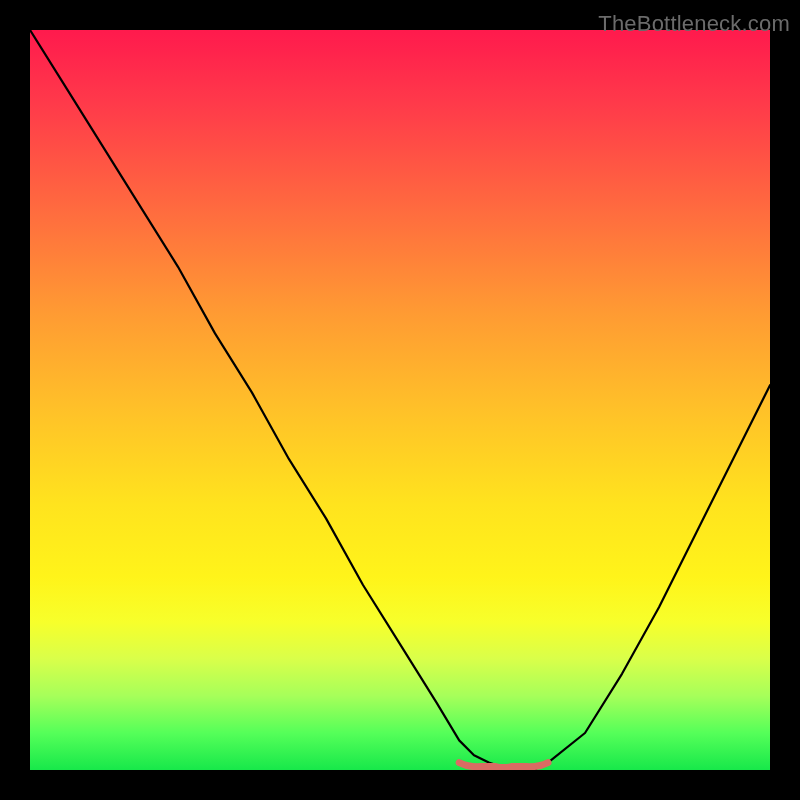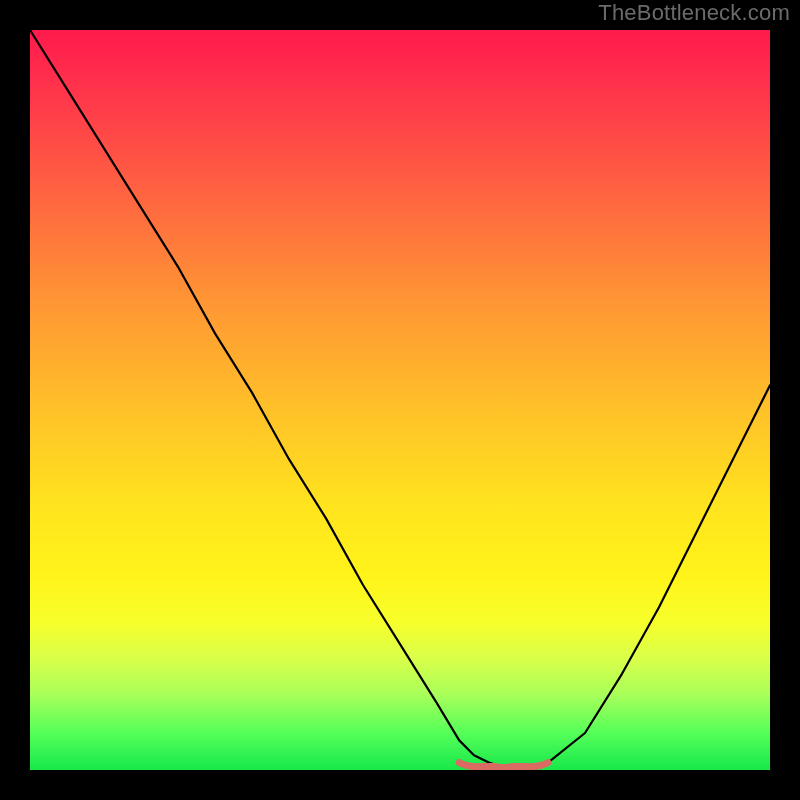--- a/index.html
+++ b/index.html
@@ -12,21 +12,21 @@
     overflow: hidden;
   }
   .stage {
     position: relative;
     width: 800px;
     height: 800px;
     background: #000;
   }
   .watermark {
     position: absolute;
-    top: 0;
+    top: 11px;
     right: 10px;
     color: #6b6b6b;
     font-size: 22px;
     font-weight: 400;
     letter-spacing: 0.2px;
     user-select: none;
     z-index: 5;
   }
   .plot-area {
     position: absolute;

